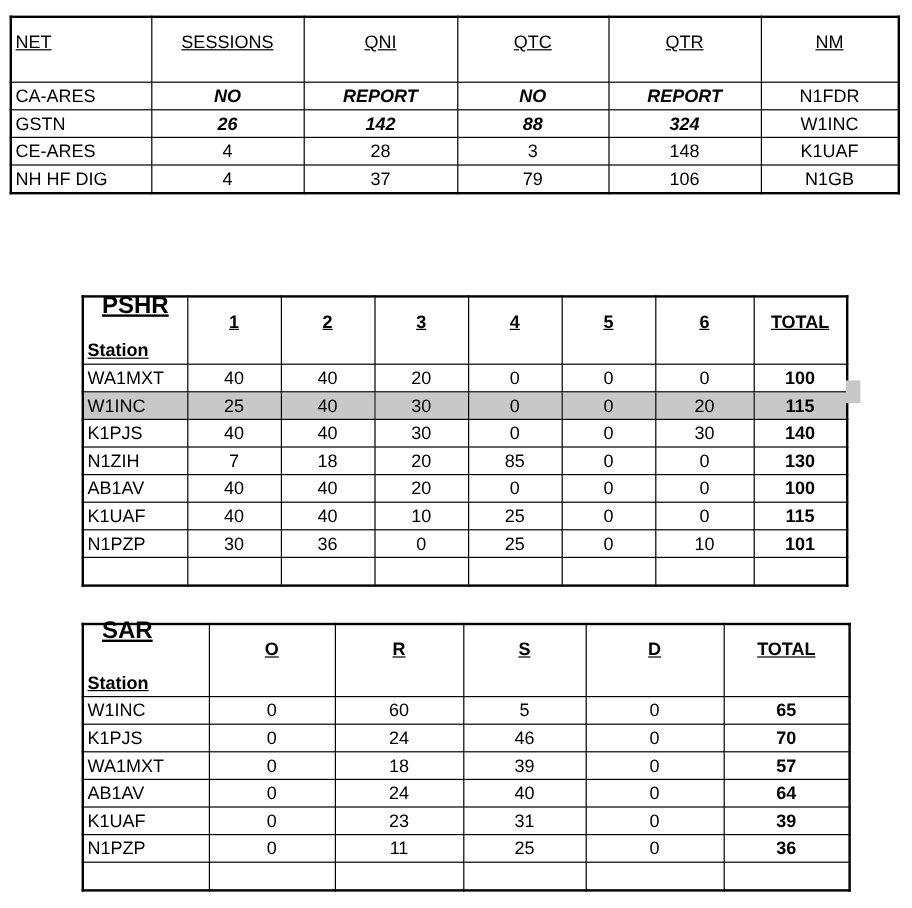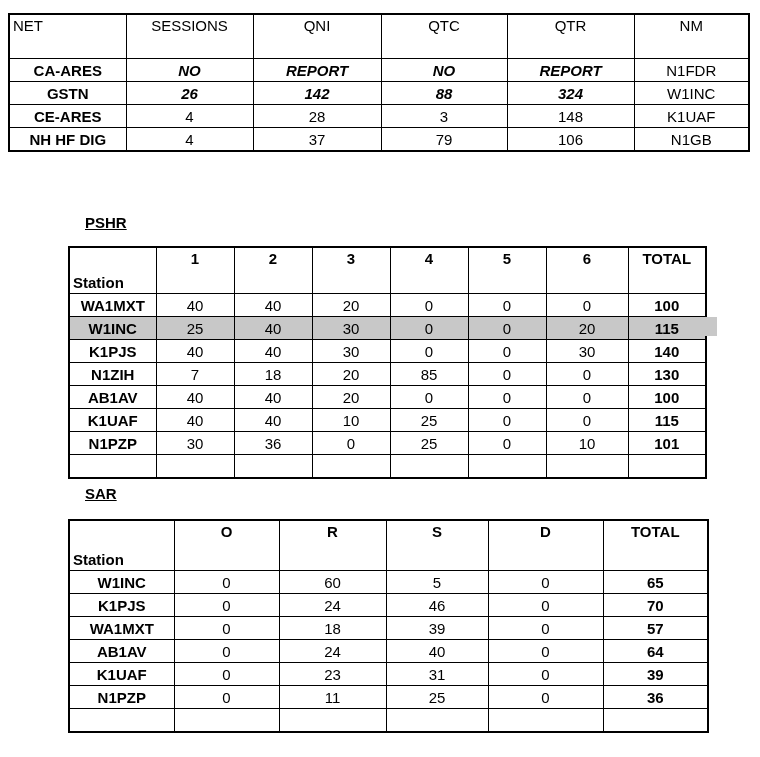--- a/index.html
+++ b/index.html
@@ -23,45 +23,47 @@
     border: 1px solid #000;
     font-size: 15px;
     padding: 0 3px;
     white-space: nowrap;
     overflow: hidden;
   }
   thead th {
     height: 41px;
     vertical-align: top;
     text-align: center;
-    padding-top: 2px;
+    padding-top: 12px;
+    text-decoration: underline;
   }
   tbody td {
     height: 22px;
     text-align: center;
     vertical-align: middle;
   }
-  tbody td:first-child { text-align: center; font-weight: bold; }
+  tbody td:first-child { text-align: left; }
 
   
   #net-table { left: 8px; top: 13px; width: 740px; }
   #net-table thead th { font-weight: normal; }
   #net-table thead th:first-child { text-align: left; }
   
   #net-table tbody tr:nth-child(-n+2) td:nth-child(n+2):nth-child(-n+5) {
     font-style: italic;
     font-weight: bold;
   }
 
   
   .section-heading {
     position: absolute;
-    font-size: 15px;
+    font-size: 20px;
     font-weight: bold;
     text-decoration: underline;
+    margin-top: 30px;
   }
   #pshr-heading { left: 85px; top: 214px; }
   #sar-heading  { left: 85px; top: 485px; }
 
   
   #pshr-table { left: 68px; top: 246px; width: 637px; }
   #pshr-table thead th { font-weight: bold; }
   #pshr-table thead th:first-child,
   #sar-table  thead th:first-child {
     text-align: left;

